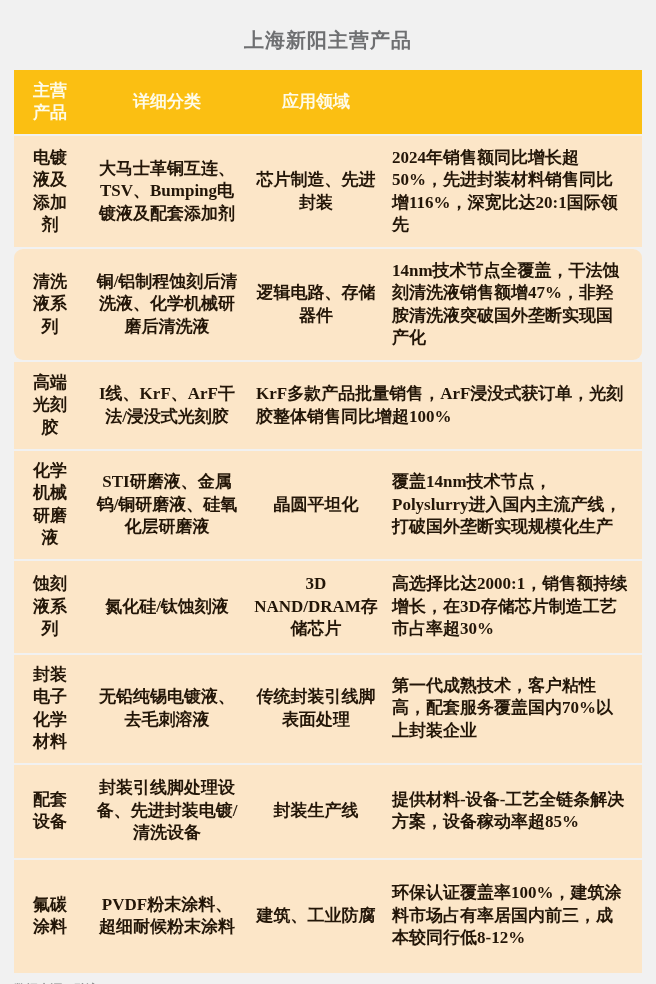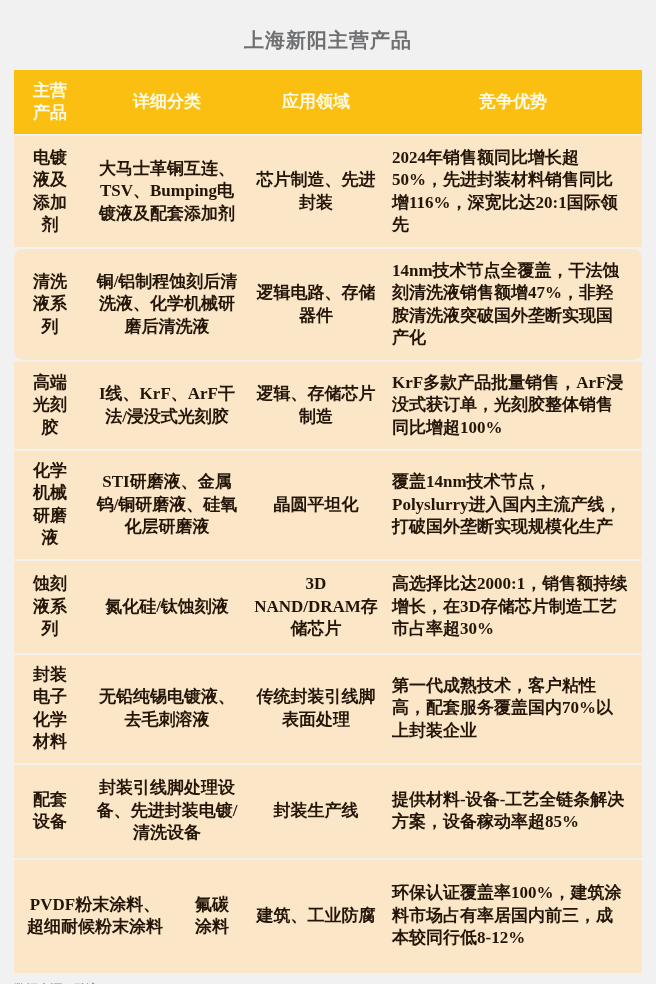--- a/index.html
+++ b/index.html
@@ -77,41 +77,39 @@
 <div class="page">
 
   <div class="title">上海新阳主营产品</div>
 
   <div class="table">
 
     <div class="row header">
       <div class="cell c1">主营产品</div>
       <div class="cell c2">详细分类</div>
       <div class="cell c3">应用领域</div>
-      <div class="cell c4">竞争优势</div>
     </div>
 
     <div class="row">
       <div class="cell c1">电镀液及添加剂</div>
       <div class="cell c2">大马士革铜互连、TSV、Bumping电镀液及配套添加剂</div>
       <div class="cell c3">芯片制造、先进封装</div>
       <div class="cell c4">2024年销售额同比增长超50%，先进封装材料销售同比增116%，深宽比达20:1国际领先</div>
     </div>
 
     <div class="row">
       <div class="cell c1">清洗液系列</div>
       <div class="cell c2">铜/铝制程蚀刻后清洗液、化学机械研磨后清洗液</div>
       <div class="cell c3">逻辑电路、存储器件</div>
       <div class="cell c4">14nm技术节点全覆盖，干法蚀刻清洗液销售额增47%，非羟胺清洗液突破国外垄断实现国产化</div>
     </div>
 
     <div class="row">
       <div class="cell c1">高端光刻胶</div>
       <div class="cell c2">I线、KrF、ArF干法/浸没式光刻胶</div>
-      <div class="cell c3">逻辑、存储芯片制造</div>
       <div class="cell c4">KrF多款产品批量销售，ArF浸没式获订单，光刻胶整体销售同比增超100%</div>
     </div>
 
     <div class="row">
       <div class="cell c1">化学机械研磨液</div>
       <div class="cell c2">STI研磨液、金属钨/铜研磨液、硅氧化层研磨液</div>
       <div class="cell c3">晶圆平坦化</div>
       <div class="cell c4">覆盖14nm技术节点，Polyslurry进入国内主流产线，打破国外垄断实现规模化生产</div>
     </div>
 
@@ -130,22 +128,22 @@
     </div>
 
     <div class="row">
       <div class="cell c1">配套设备</div>
       <div class="cell c2">封装引线脚处理设备、先进封装电镀/清洗设备</div>
       <div class="cell c3">封装生产线</div>
       <div class="cell c4">提供材料-设备-工艺全链条解决方案，设备稼动率超85%</div>
     </div>
 
     <div class="row">
+      <div class="cell c1">氟碳涂料</div>
       <div class="cell c2">PVDF粉末涂料、超细耐候粉末涂料</div>
-      <div class="cell c1">氟碳涂料</div>
       <div class="cell c3">建筑、工业防腐</div>
       <div class="cell c4">环保认证覆盖率100%，建筑涂料市场占有率居国内前三，成本较同行低8-12%</div>
     </div>
 
   </div>
 
   <div class="footer">数据来源：碧湾 APP</div>
 
 </div>
 

